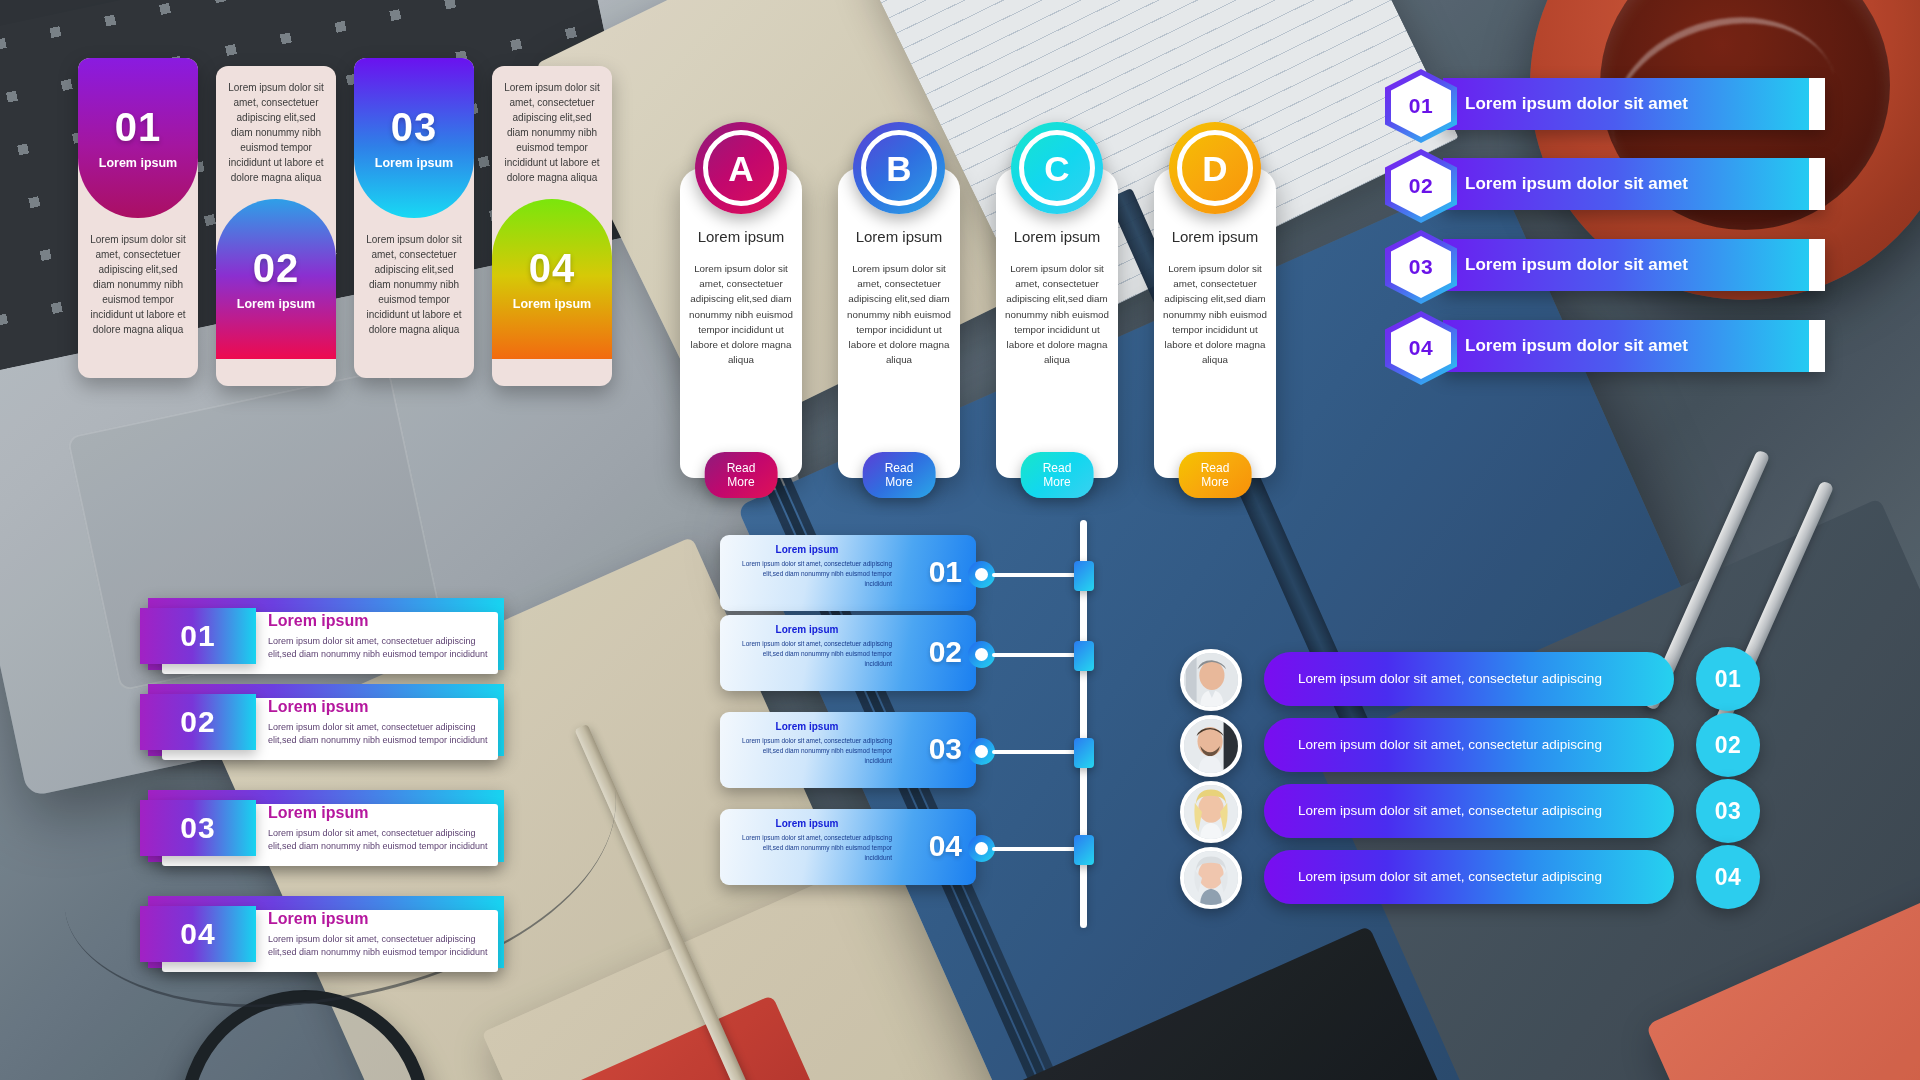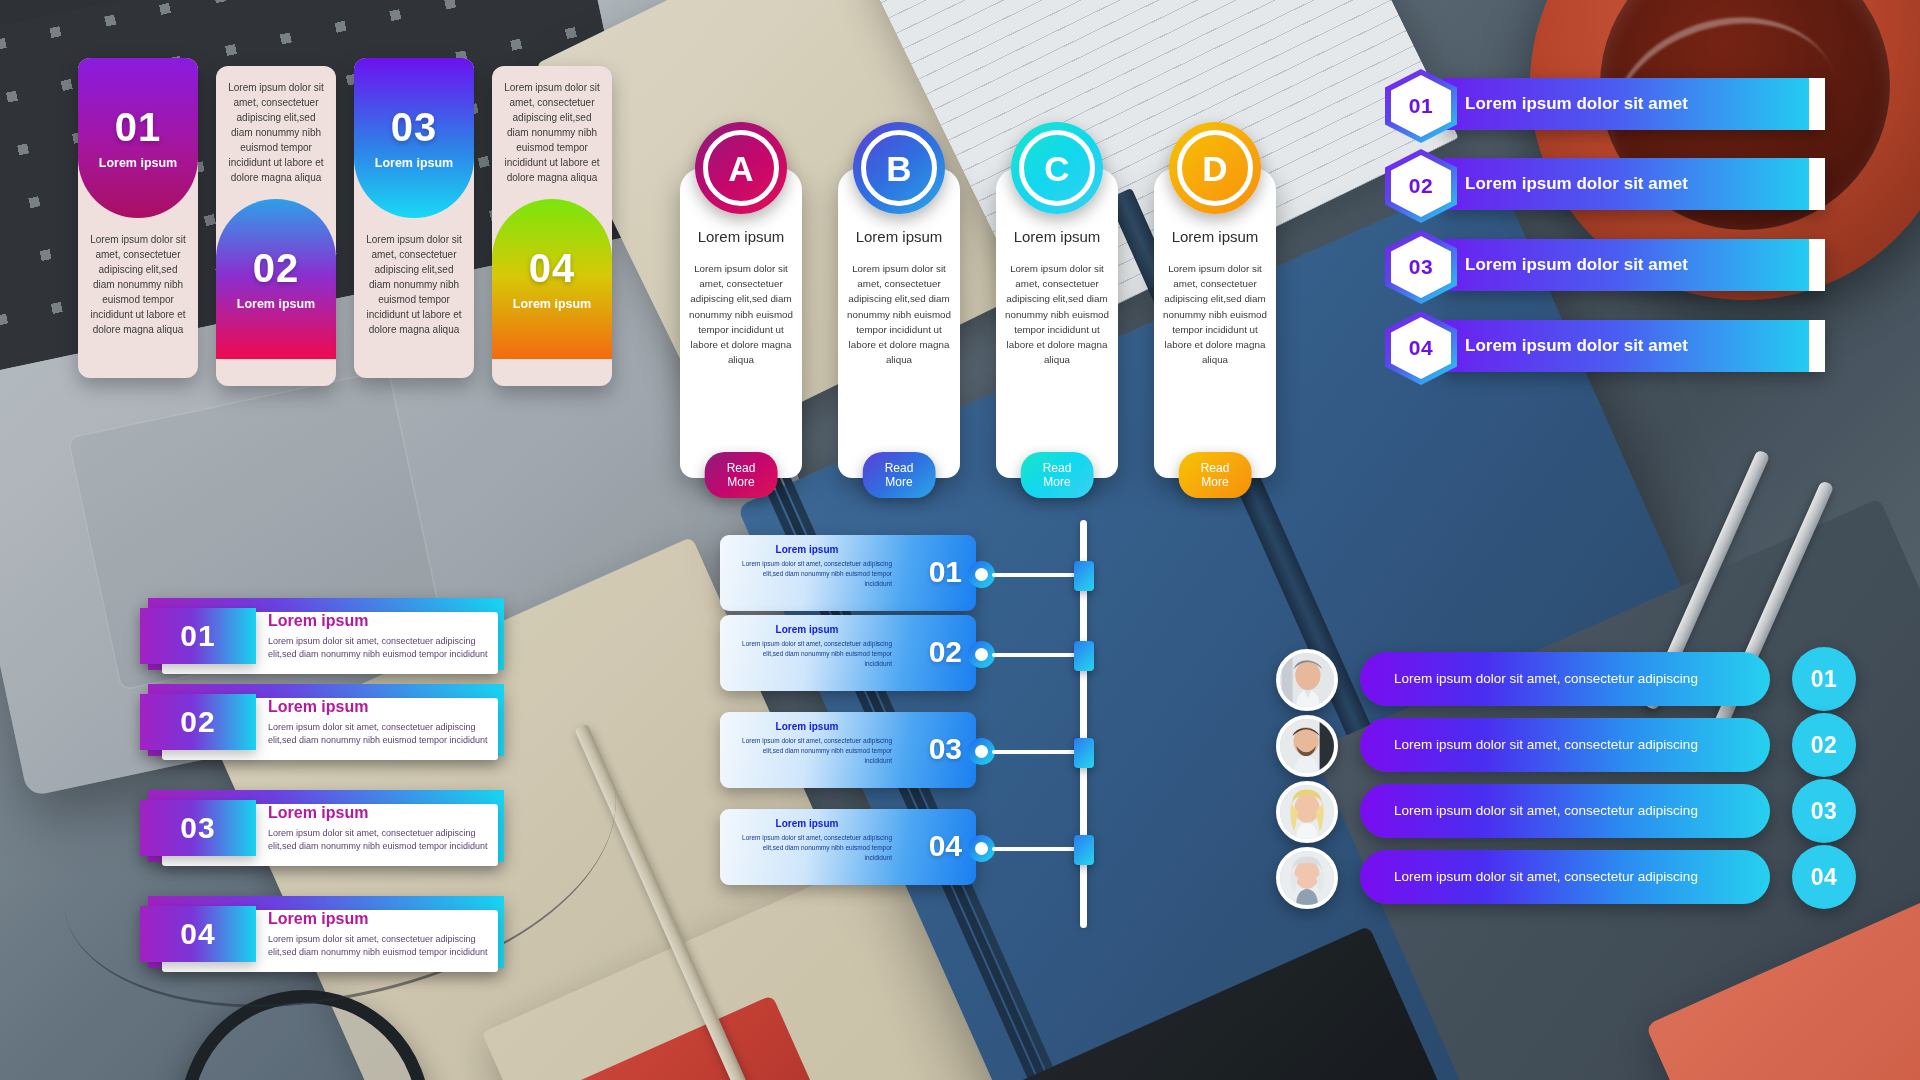--- a/index.html
+++ b/index.html
@@ -302,21 +302,21 @@
   .tl-conn{
     position:absolute; left:272px; top:38px; width:92px; height:4px; background:#fff; border-radius:2px;
   }
   .tl-tick{
     position:absolute; left:354px; top:26px; width:20px; height:30px; border-radius:4px;
     background:linear-gradient(135deg,#2a7bf0,#25d7f0);
     box-shadow:0 3px 8px rgba(0,0,0,.3);
   }
 
   
-  #avatar-group{ left:1276px; top:652px; width:590px; height:300px; }
+  #avatar-group{ left:1180px; top:652px; width:590px; height:300px; }
   .av-row{ position:absolute; left:0; width:590px; height:56px; }
   .av-pic{
     position:absolute; left:0; top:-3px; width:62px; height:62px; border-radius:50%;
     border:4px solid #fff; overflow:hidden; box-shadow:0 5px 14px rgba(0,0,0,.3);
     background:#cfd6dd;
   }
   .av-face{ position:absolute; inset:0; }
   .av-bar{
     position:absolute; left:84px; top:0; width:410px; height:54px; border-radius:27px;
     background:linear-gradient(90deg,#7a0df0 0%,#4a2df0 30%,#2b8df0 65%,#26d1ef 100%);

